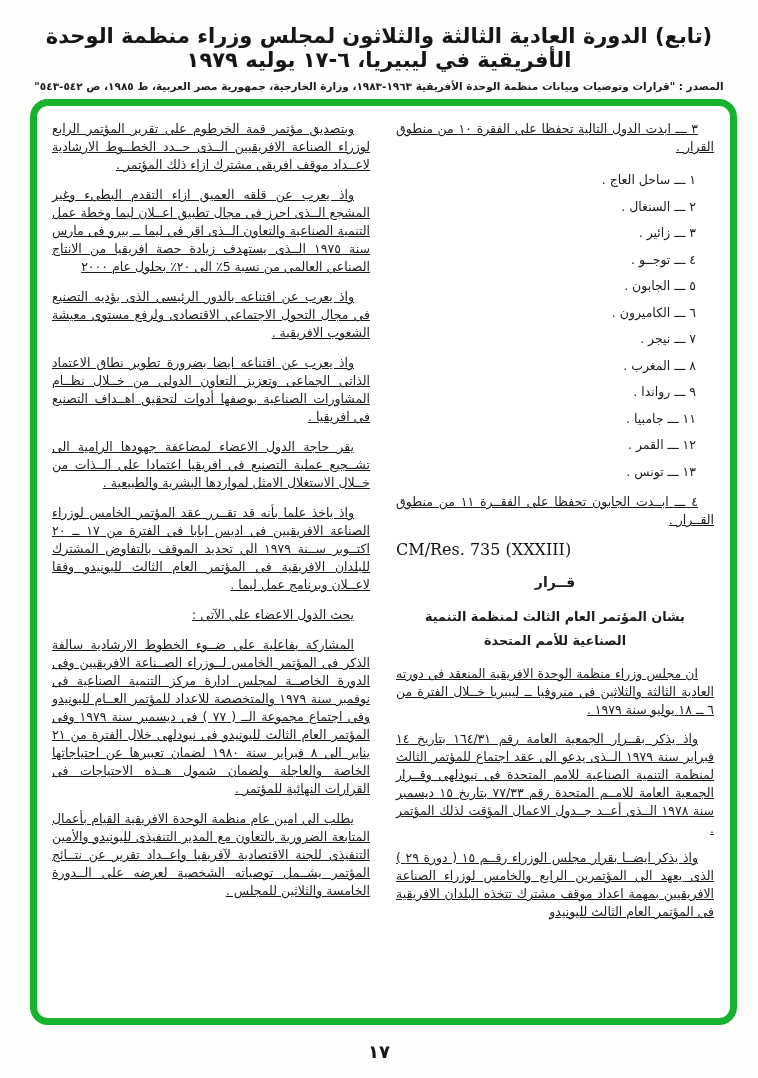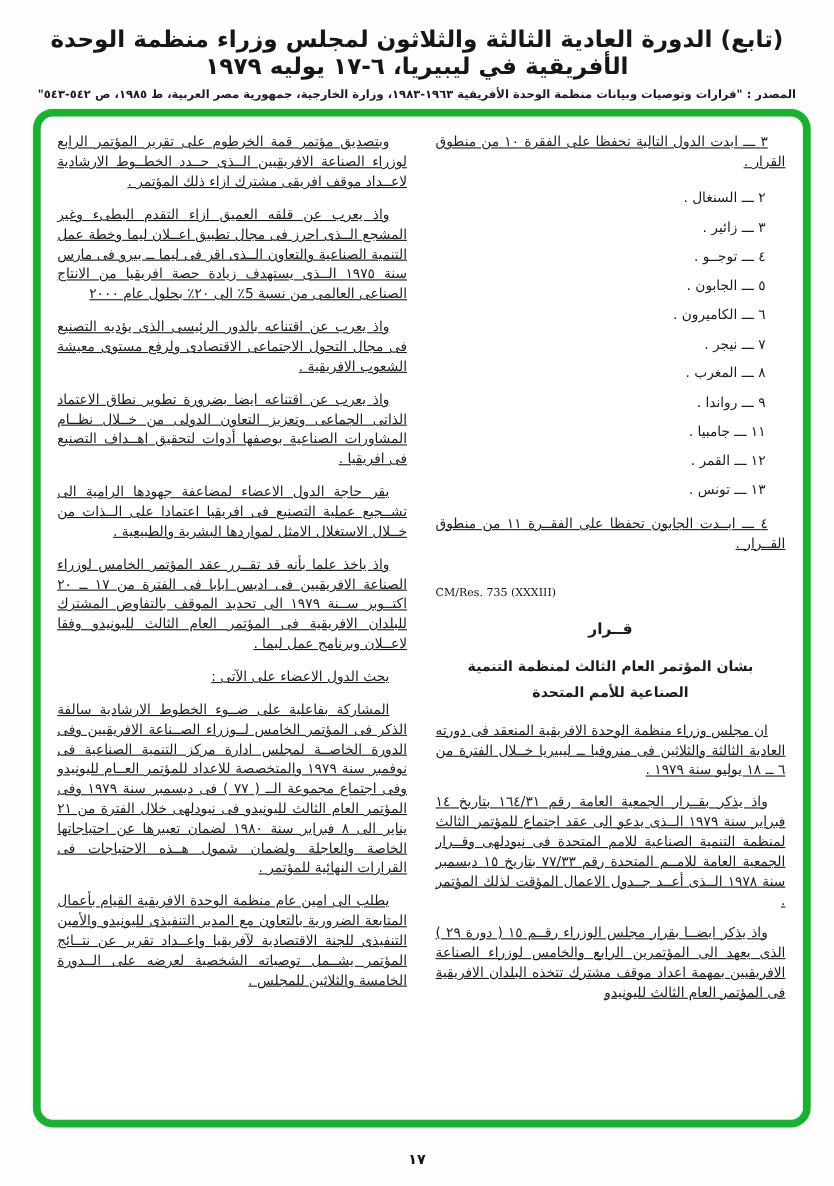--- a/index.html
+++ b/index.html
@@ -68,22 +68,22 @@
   .country-list li {
     line-height: 26.5px;
     white-space: nowrap;
   }
 
   
   .res-ref {
     direction: ltr;
     text-align: left;
     font-family: "DejaVu Serif", serif;
-    font-size: 10px;
-    margin: 28px 0 14px;
+    font-size: 16px;
+    margin: 12px 0 14px;
     color: #111;
   }
   .res-title {
     text-align: center;
     font-size: 14px;
     font-weight: bold;
     margin: 4px 0 14px;
   }
   .res-subtitle {
     text-align: center;
@@ -91,38 +91,39 @@
     font-weight: bold;
     line-height: 24px;
     margin: 0 0 12px;
   }
 
   
   .page-number {
     position: absolute;
     bottom: 16px; left: 0; right: 0;
     text-align: center;
-    font-size: 13px;
+    font-size: 18px;
     font-weight: bold;
   }
 </style>
 </head>
 <body>
 
 <header class="doc-header">
   <div class="line1">(تابع) الدورة العادية الثالثة والثلاثون لمجلس وزراء منظمة الوحدة الأفريقية في ليبيريا، ٦-١٧ يوليه ١٩٧٩</div>
   <div class="line2">المصدر : "قرارات وتوصيات وبيانات منظمة الوحدة الأفريقية ١٩٦٣-١٩٨٣، وزارة الخارجية، جمهورية مصر العربية، ط ١٩٨٥، ص ٥٤٢-٥٤٣"</div>
 </header>
 
 <main class="frame">
 
   <section class="col col-right">
     <p>٣ ـــ ابدت الدول التالية تحفظا على الفقرة ١٠ من منطوق القرار .</p>
 
     <ul class="country-list">
+        <li>١ ـــ ساحل العاج .</li>
         <li>٢ ـــ السنغال .</li>
         <li>٣ ـــ زائير .</li>
         <li>٤ ـــ توجــو .</li>
         <li>٥ ـــ الجابون .</li>
         <li>٦ ـــ الكاميرون .</li>
         <li>٧ ـــ نيجر .</li>
         <li>٨ ـــ المغرب .</li>
         <li>٩ ـــ رواندا .</li>
         <li>١١ ـــ جامبيا .</li>
         <li>١٢ ـــ القمر .</li>

